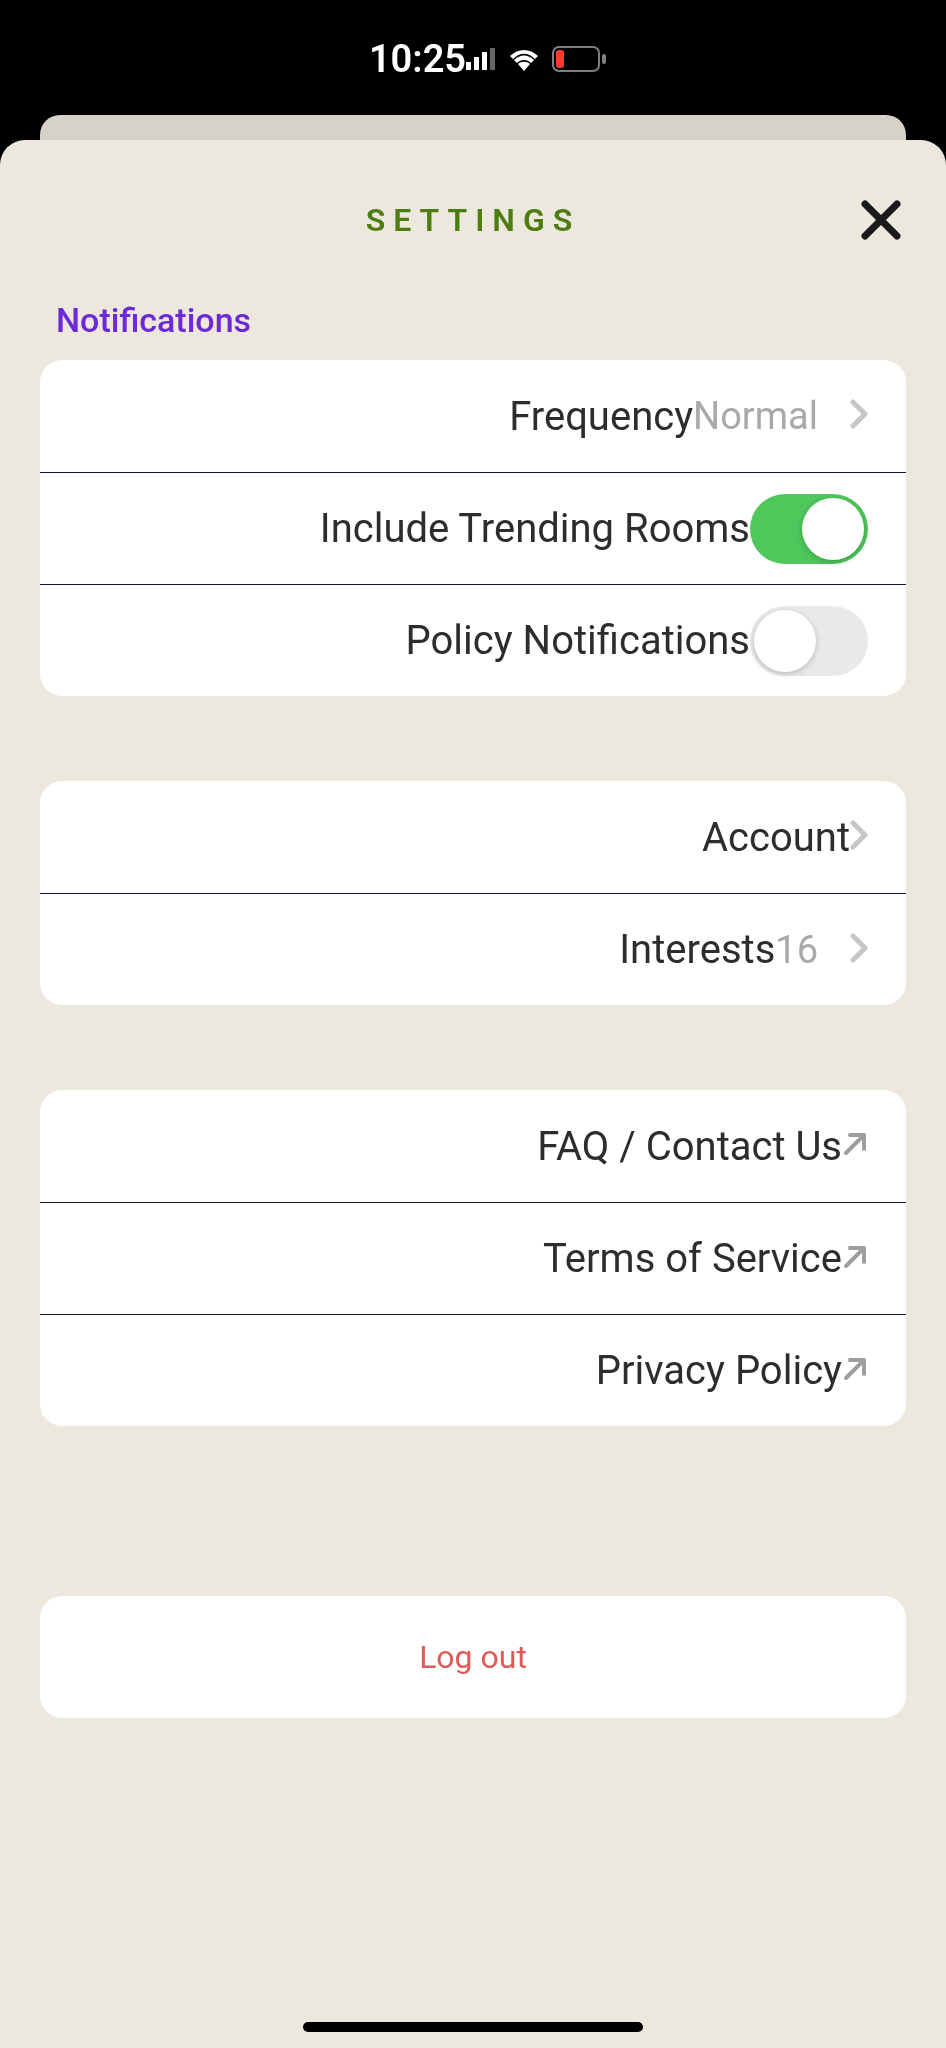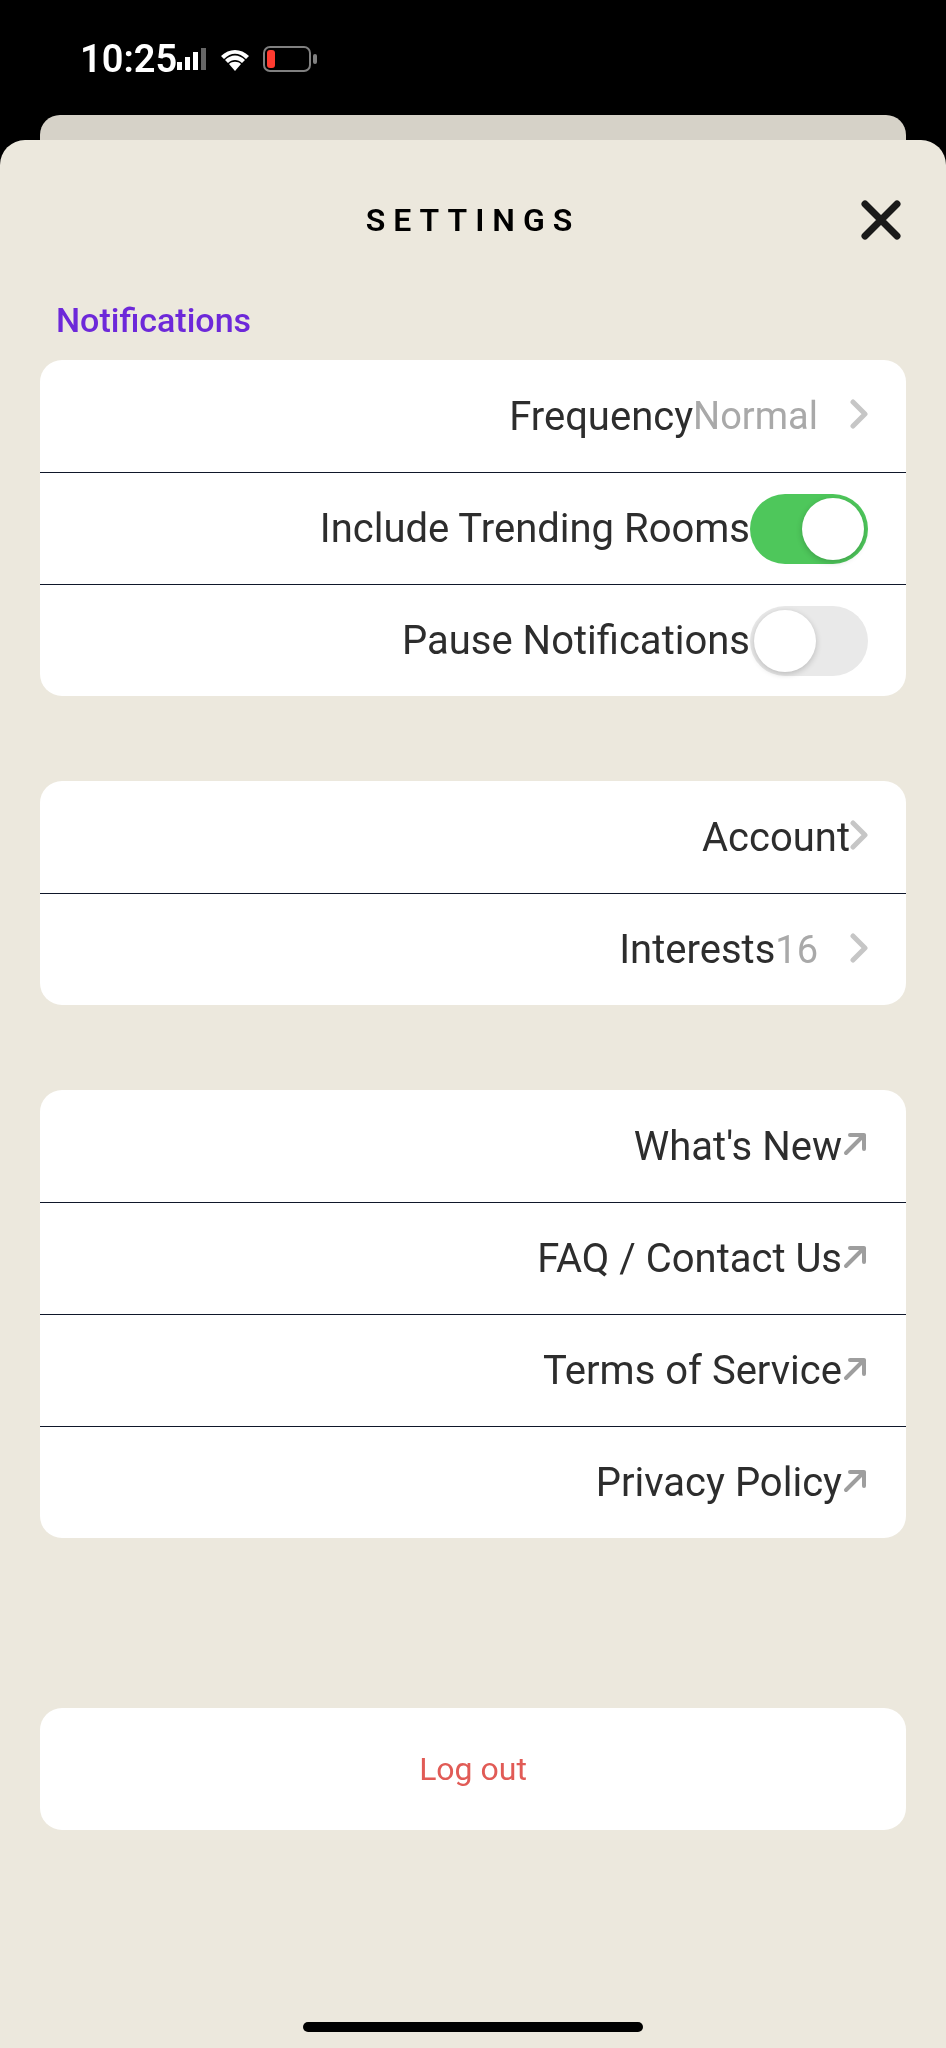--- a/index.html
+++ b/index.html
@@ -12,21 +12,21 @@
       width: 946px;
       height: 2048px;
       background: #000;
       font-family: -apple-system, BlinkMacSystemFont, "Segoe UI", Roboto, sans-serif;
       overflow: hidden;
       position: relative;
     }
     .status-bar {
       height: 118px;
       display: flex;
-      justify-content: flex-start;
+      justify-content: center;
       align-items: center;
       padding: 0 50px;
       color: #fff;
     }
     .status-time {
       font-size: 38px;
       font-weight: 600;
       margin-left: 30px;
     }
     .status-icons {
@@ -61,21 +61,21 @@
       position: relative;
       height: 160px;
       display: flex;
       align-items: center;
       justify-content: center;
     }
     .modal-title {
       font-size: 32px;
       font-weight: 600;
       letter-spacing: 8px;
-      color: #000000;
+      color: #4d7c0f;
     }
     .close-btn {
       position: absolute;
       right: 0;
       top: 50%;
       transform: translateY(-50%);
       width: 50px;
       height: 50px;
       display: flex;
       align-items: center;
@@ -237,21 +237,21 @@
         </span>
       </div>
     </div>
     <div class="row">
       <div class="row-label">Include Trending Rooms</div>
       <div class="toggle on">
         <div class="toggle-knob"></div>
       </div>
     </div>
     <div class="row">
-      <div class="row-label">Pause Notifications</div>
+      <div class="row-label">Policy Notifications</div>
       <div class="toggle off">
         <div class="toggle-knob"></div>
       </div>
     </div>
   </div>
 
   <div class="card">
     <div class="row">
       <div class="row-label">Account</div>
       <div class="row-right">
@@ -270,28 +270,20 @@
           <svg width="18" height="30" viewBox="0 0 18 30">
               <path d="M3 3 L15 15 L3 27" stroke="#c6c6c6" stroke-width="5" fill="none" stroke-linecap="round" stroke-linejoin="round"></path>
             </svg>
         </span>
       </div>
     </div>
   </div>
 
   <div class="card">
     <div class="row">
-      <div class="row-label">What's New</div>
-      <span class="external-arrow">
-        <svg width="26" height="26" viewBox="0 0 26 26">
-            <path d="M4 22 L22 4 M8 4 L22 4 L22 18" stroke="#9e9e9e" stroke-width="4" fill="none" stroke-linecap="round" stroke-linejoin="round"></path>
-          </svg>
-      </span>
-    </div>
-    <div class="row">
       <div class="row-label">FAQ / Contact Us</div>
       <span class="external-arrow">
         <svg width="26" height="26" viewBox="0 0 26 26">
             <path d="M4 22 L22 4 M8 4 L22 4 L22 18" stroke="#9e9e9e" stroke-width="4" fill="none" stroke-linecap="round" stroke-linejoin="round"></path>
           </svg>
       </span>
     </div>
     <div class="row">
       <div class="row-label">Terms of Service</div>
       <span class="external-arrow">

